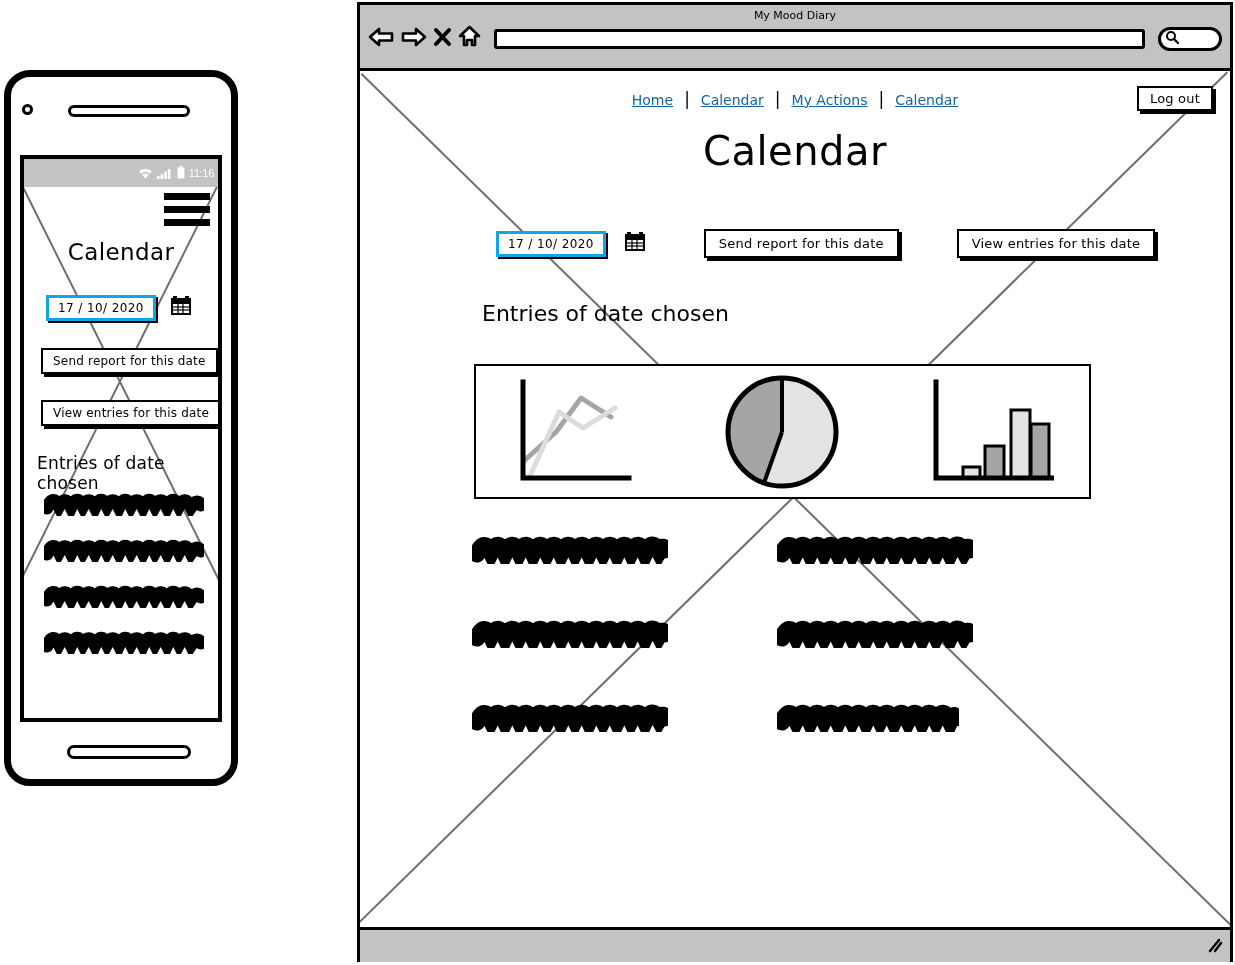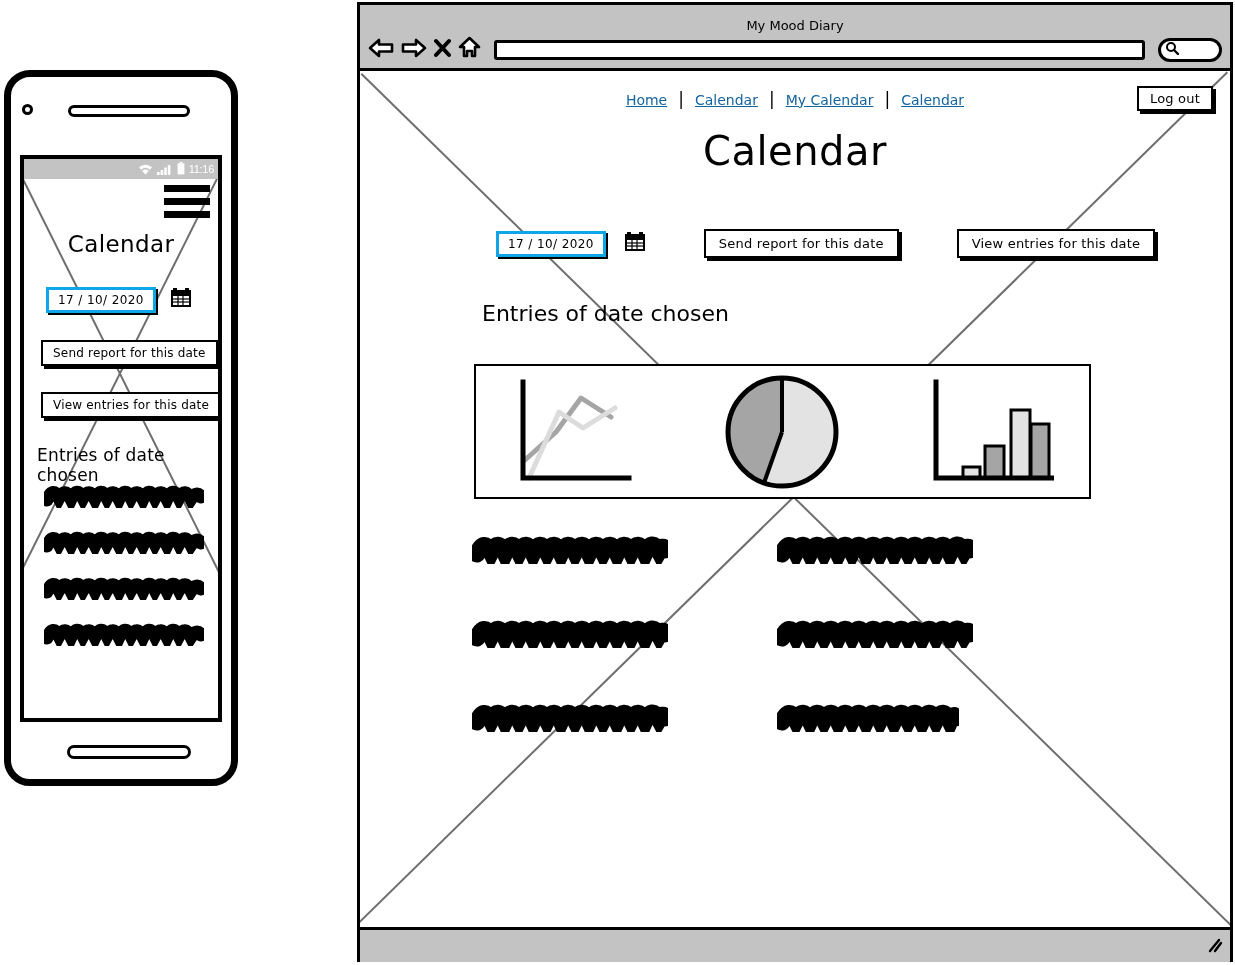--- a/index.html
+++ b/index.html
@@ -64,21 +64,21 @@
     top: 78px;
     width: 202px;
     height: 567px;
     border: 4px solid #000;
     background: #fff;
     box-sizing: border-box;
     overflow: hidden;
   }
   #phone-statusbar {
     position: relative;
-    height: 20px;
+    height: 28px;
     background: #c3c3c3;
     display: flex;
     align-items: center;
     justify-content: flex-end;
     padding-right: 4px;
     gap: 4px;
   }
   .sb-clock {
     color: #ffffff;
     font-size: 11px;
@@ -181,23 +181,23 @@
     box-sizing: border-box;
   }
   #browser-chrome {
     position: relative;
     height: 63px;
     background: #c3c3c3;
     border-bottom: 3px solid #000;
   }
   #browser-title {
     text-align: center;
-    font-size: 13px;
-    font-family: "DejaVu Sans", sans-serif;
-    padding-top: 13px;
+    font-size: 11px;
+    font-family: "DejaVu Sans", sans-serif;
+    padding-top: 4px;
     color: #000;
   }
   #browser-toolbar {
     display: flex;
     align-items: center;
     padding: 3px 8px 0 8px;
     gap: 7px;
   }
   #url-bar {
     flex: 1;
@@ -471,21 +471,21 @@
     <div id="browser-page">
 
       <div class="xline" style="left:2px; top:2px; width:1224px; height:2px; transform: rotate(44.4deg);"></div>
       <div class="xline" style="left:868px; top:2px; width:1224px; height:2px; transform: rotate(135.6deg);"></div>
 
       <div id="nav">
         <a class="nav-link">Home</a>
         <span class="nav-sep">|</span>
         <a class="nav-link">Calendar</a>
         <span class="nav-sep">|</span>
-        <a class="nav-link">My Calendar</a>
+        <a class="nav-link">My Actions</a>
         <span class="nav-sep">|</span>
         <a class="nav-link">Calendar</a>
       </div>
 
       <div id="logout-btn" class="wf-button">Log out</div>
 
       <div id="page-title">Calendar</div>
 
       <div id="controls-row">
         <div class="date-box">17 / 10/ 2020</div>

